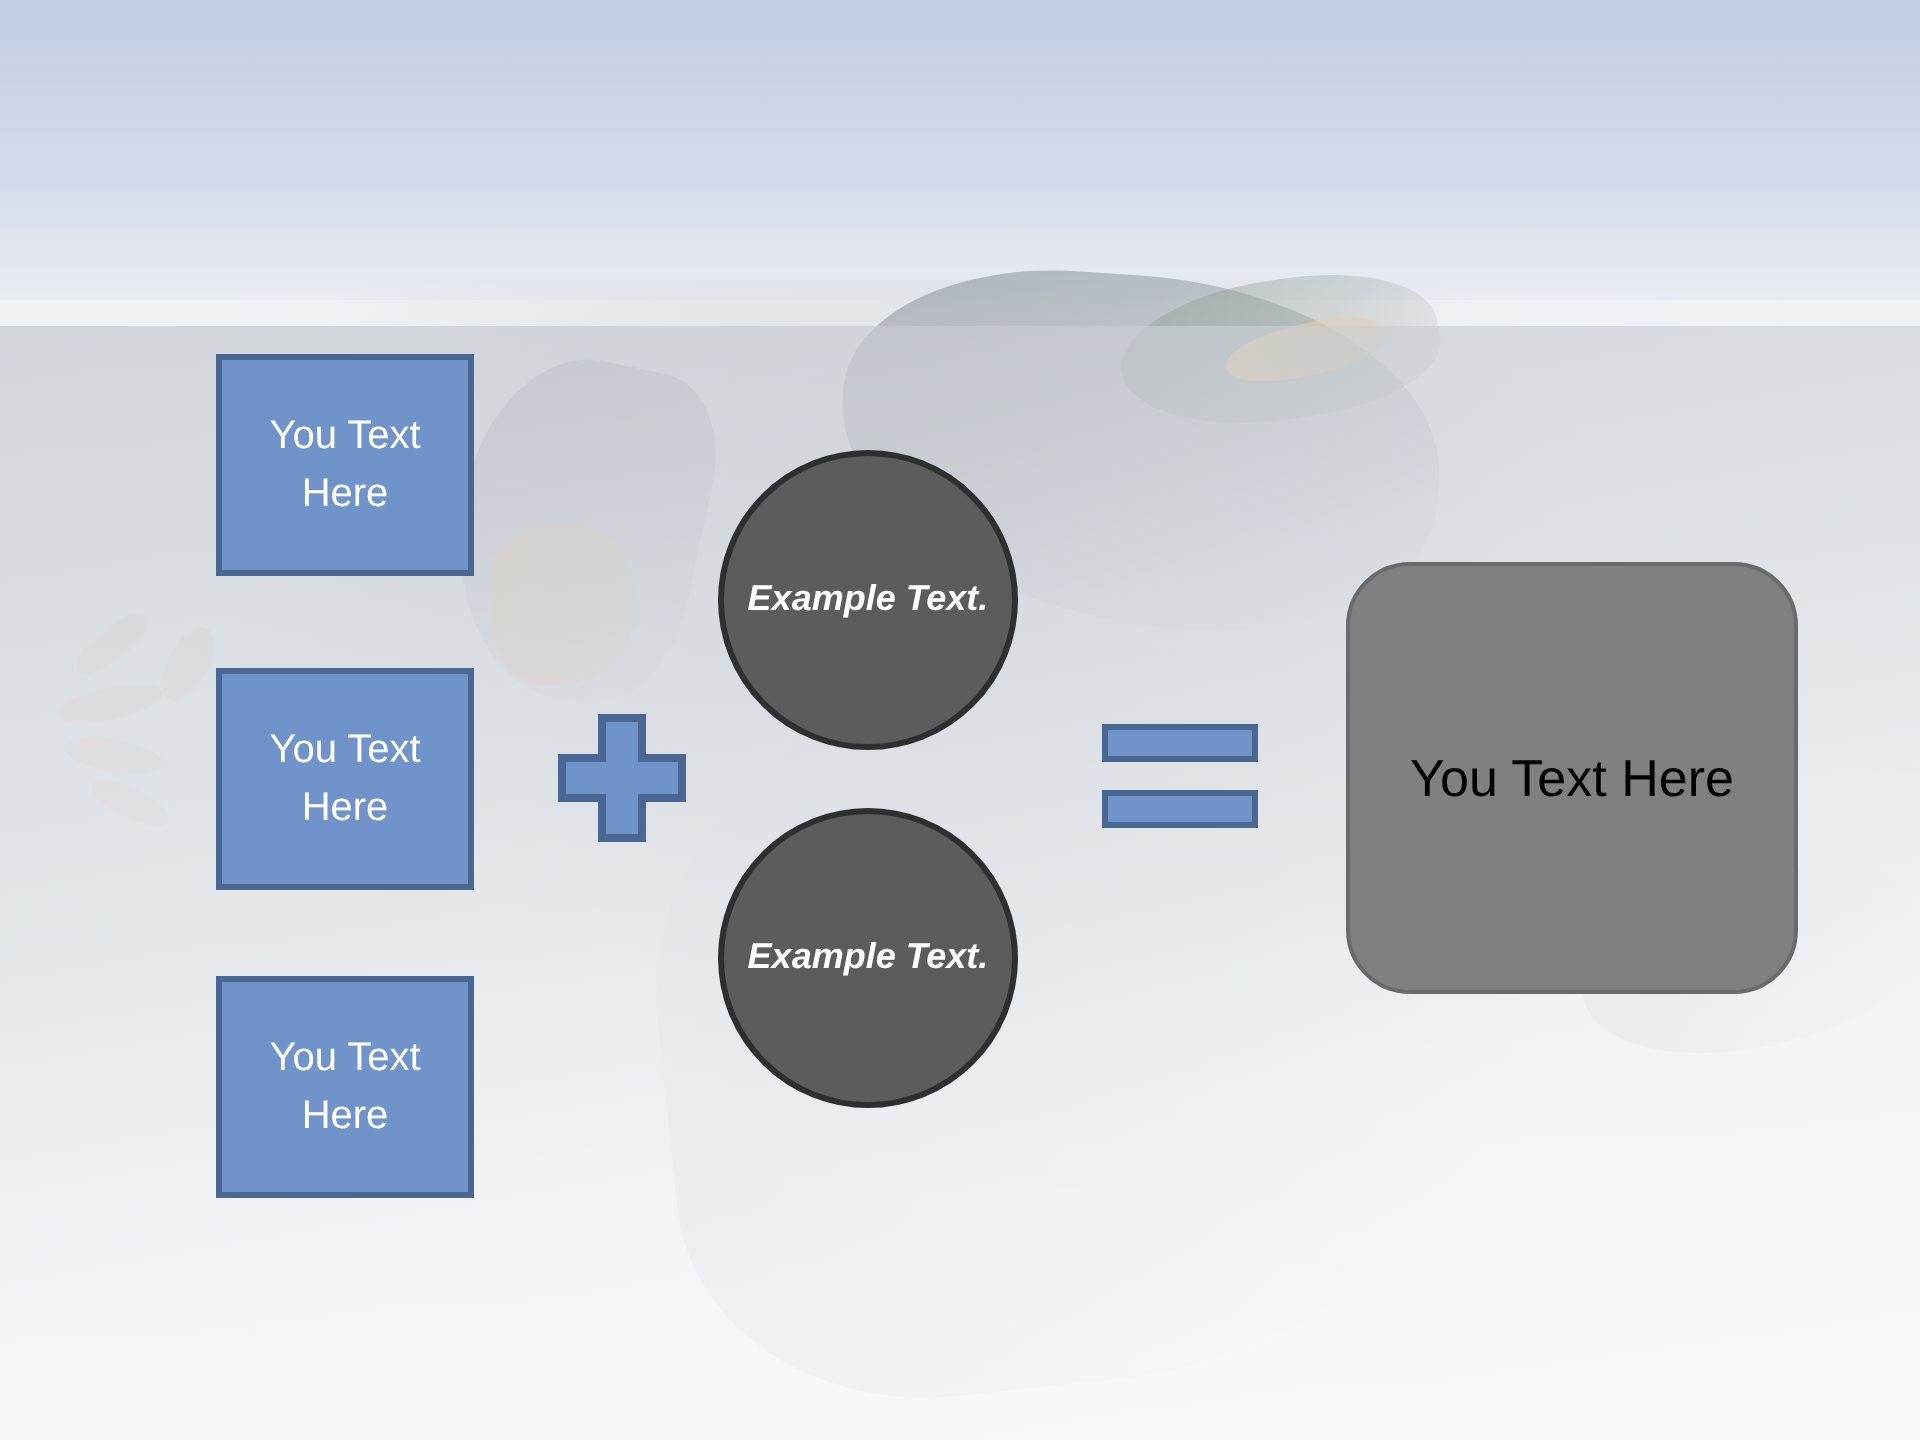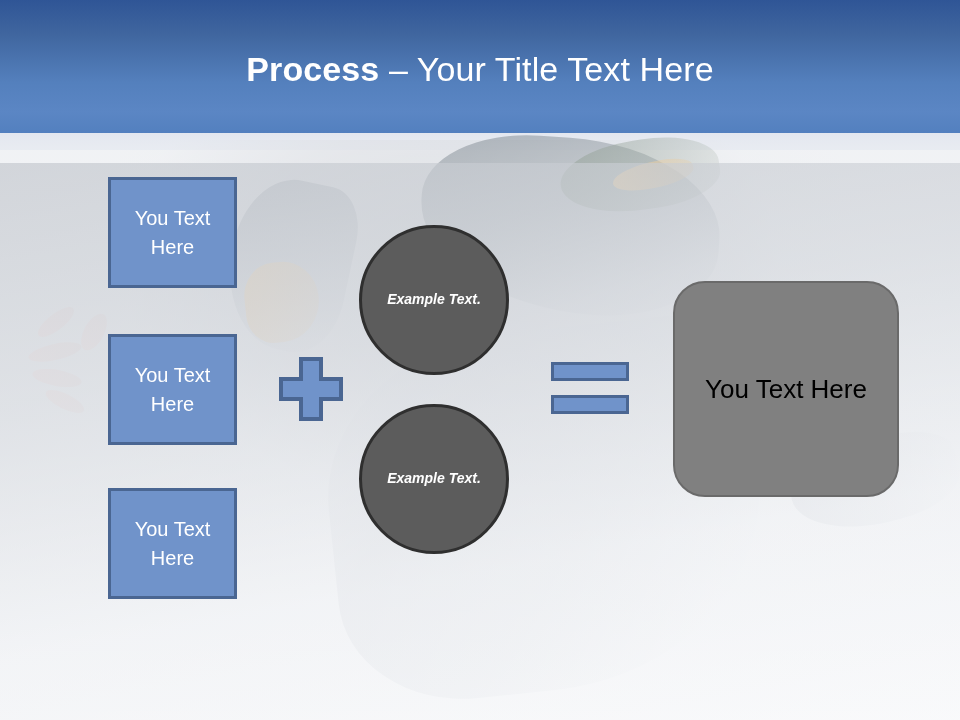--- a/index.html
+++ b/index.html
@@ -220,21 +220,21 @@
     height: 150px;
     border-radius: 50%;
     background: #5c5c5c;
     border: 3px solid #2f2f2f;
     box-sizing: border-box;
     display: flex;
     align-items: center;
     justify-content: center;
     text-align: center;
     color: #ffffff;
-    font-size: 14px;
+    font-size: 18px;
     font-weight: bold;
     font-style: italic;
     line-height: 1.55;
   }
   .circle-1 { left: 359px; top: 225px; }
   .circle-2 { left: 359px; top: 404px; }
 
   
   .equals-sign {
     position: absolute;
@@ -293,25 +293,20 @@
         <i></i>
         <i></i>
         <i></i>
         <i></i>
     </div>
     <div class="photo-wash"></div>
   </div>
 
   <div class="content-panel"></div>
 
-  <div class="title-bar">
-    <div class="title-text">
-      <span class="title-strong">Process</span><span class="title-rest"> – Your Title Text Here</span>
-    </div>
-  </div>
 
   <div class="blue-box blue-box-1">
     <span>You Text Here</span>
   </div>
   <div class="blue-box blue-box-2">
     <span>You Text Here</span>
   </div>
   <div class="blue-box blue-box-3">
     <span>You Text Here</span>
   </div>

